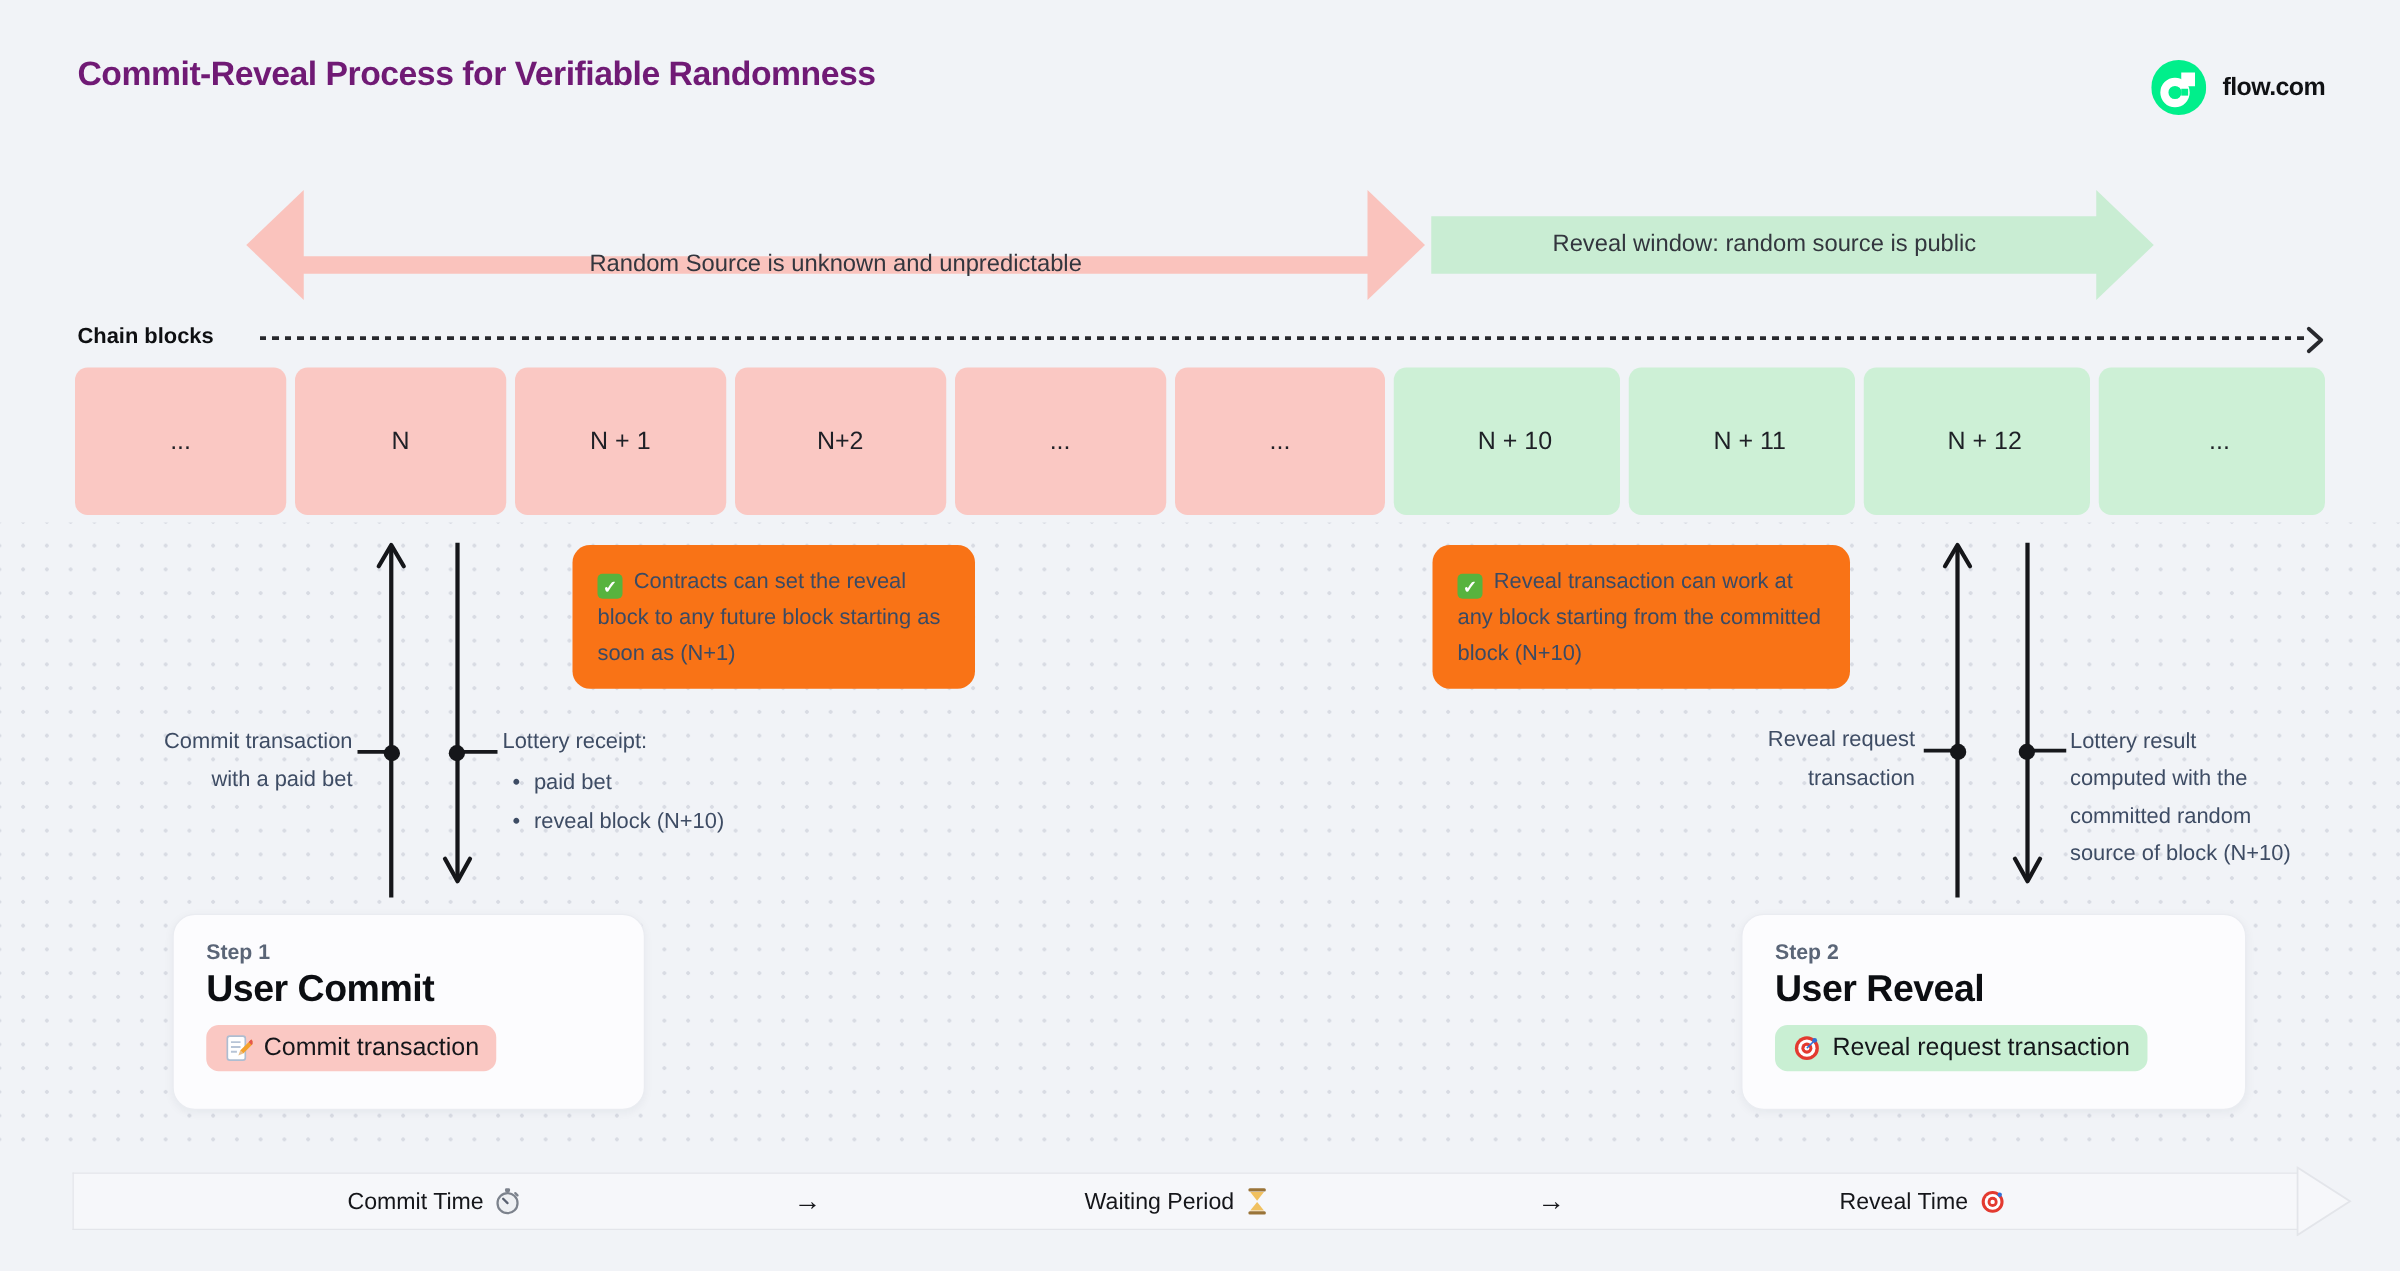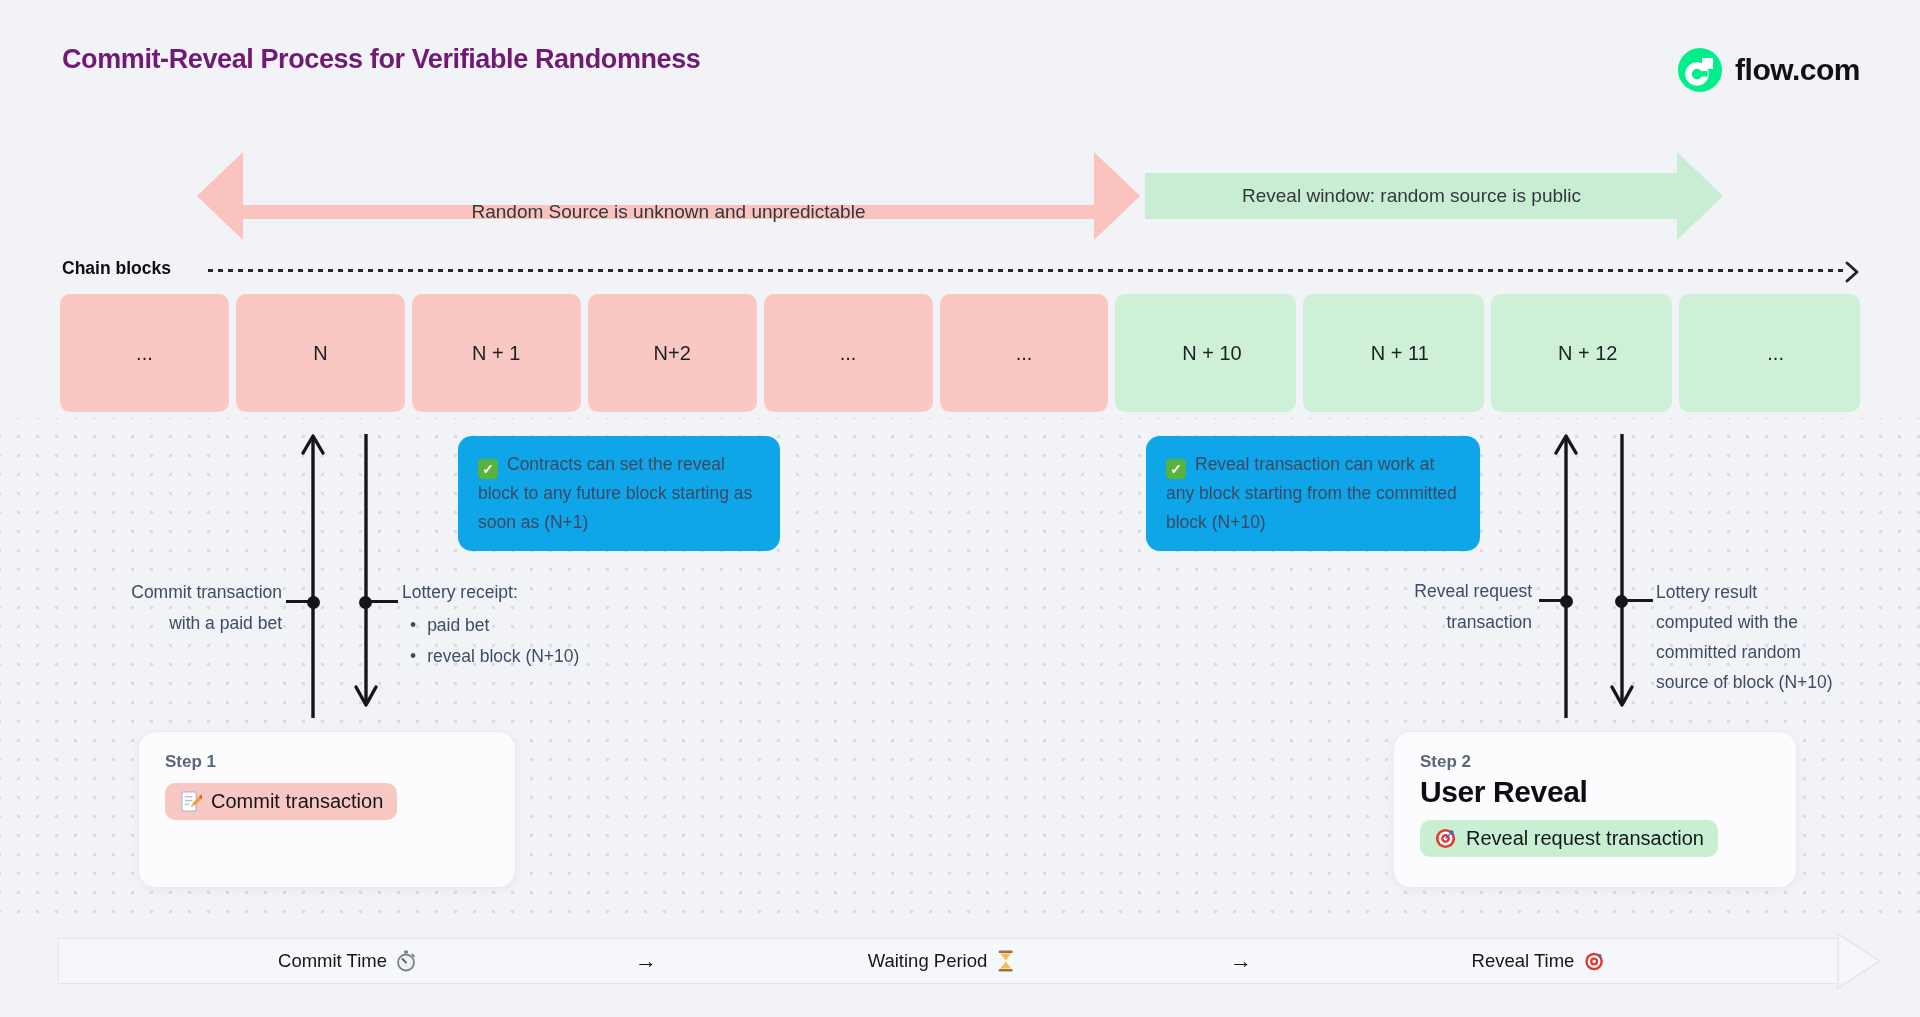--- a/index.html
+++ b/index.html
@@ -8,21 +8,21 @@
     position:relative; overflow:hidden;
     background:#f1f3f7;
     font-family:"Liberation Sans", sans-serif;
     color:#17181c;
   }
   .abs { position:absolute; }
 
   
   .title { left:62px; top:44px; font-size:27px; font-weight:700; letter-spacing:-0.4px; color:#701a75; }
   .brand { top:48px; right:60px; display:flex; align-items:center; gap:13px; }
-  .brand-name { font-size:30px; font-weight:700; color:#101114; letter-spacing:-0.5px; }
+  .brand-name { font-size:20px; font-weight:700; color:#101114; letter-spacing:-0.5px; }
 
   
   .ph-arrow { top:152px; height:88px; }
   .ph-body { position:absolute; top:21px; bottom:21px; display:flex; align-items:center; justify-content:center; }
   .ph-text { font-size:19px; color:#33363e; }
   .tri { position:absolute; width:0; height:0; top:0; }
   .red  { background:#fac3bd;margin-top:32px; }
   .green{ background:#c9edd3; }
   .arrow-red { left:197px; width:943px; }
   .arrow-red .ph-body { left:45px; right:45px; }
@@ -52,21 +52,21 @@
 
   
   .vline-dot { width:13px; height:13px; border-radius:50%; background:#15161a; }
   .conn { height:3px; background:#17181c; }
   .ann { font-size:17.5px; color:#3e4c64; line-height:31px; }
   .ann.right { text-align:right; }
   .ann ul { list-style:none; margin:2px 0 0 8px; }
   .ann li::before { content:"•"; margin-right:11px; }
 
   
-  .note { background:#0ea5e9; border-radius:14px; padding:14px 20px;
+  .note { background:#f97316; border-radius:14px; padding:14px 20px;
     font-size:17.5px; line-height:29px; color:#3b4a63; }
   .check { display:inline-flex; width:20px; height:20px; border-radius:4px; background:#57b33e;
     vertical-align:-4px; margin-right:9px; align-items:center; justify-content:center; }
   .check::after { content:"✓"; color:#fff; font-size:14px; font-weight:700; line-height:1; }
 
   
   .card { background:#fcfcfe; border:1px solid #eaecf1; border-radius:18px;
     box-shadow:0 2px 8px rgba(25,30,50,0.05); padding:20px 26px; height:157px; }
   .step-label { font-size:17px; font-weight:700; color:#5a6577; }
   .step-title { font-size:30px; font-weight:800; color:#0c0e12; margin-top:3px; letter-spacing:-0.4px; }
@@ -209,20 +209,21 @@
 </div>
 <div class="abs ann" style="left:1656px; top:577px; width:236px; line-height:30px;">
   <div>Lottery result</div>
   <div>computed with the</div>
   <div>committed random</div>
   <div>source of block (N+10)</div>
 </div>
 
 <div class="abs card" style="left:138px; top:731px; width:378px;">
   <div class="step-label">Step 1</div>
+  <div class="step-title">User Commit</div>
   <span class="pill pink">
     <span>
       <svg width="23" height="23" viewBox="0 0 24 24">
         <rect x="3" y="2" width="15" height="20" rx="2" fill="#ffffff" stroke="#aebdd1" stroke-width="1.4"></rect>
         <line x1="6" y1="7" x2="14" y2="7" stroke="#b7c4d6" stroke-width="1.6"></line>
         <line x1="6" y1="11" x2="14" y2="11" stroke="#b7c4d6" stroke-width="1.6"></line>
         <line x1="6" y1="15" x2="11" y2="15" stroke="#b7c4d6" stroke-width="1.6"></line>
         <g transform="rotate(45 17 13)">
           <rect x="15.4" y="3" width="3.6" height="13" fill="#f3a12c"></rect>
           <rect x="15.4" y="3" width="3.6" height="3" fill="#e5564f"></rect>

